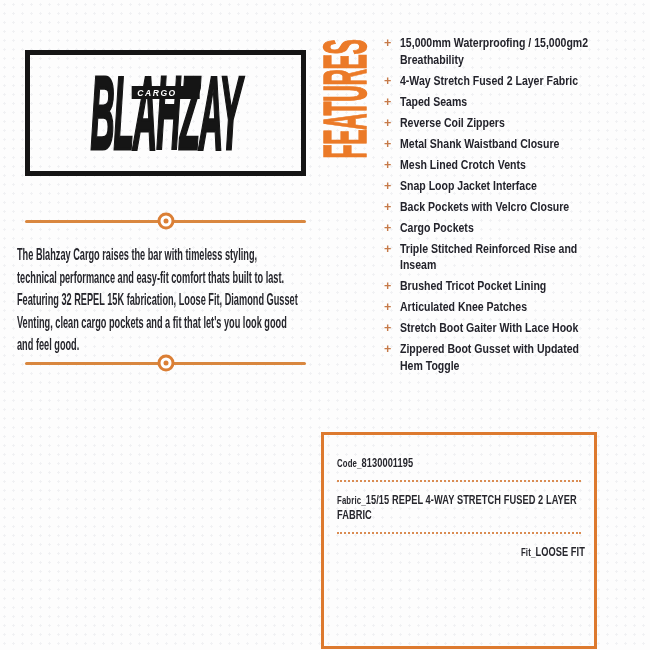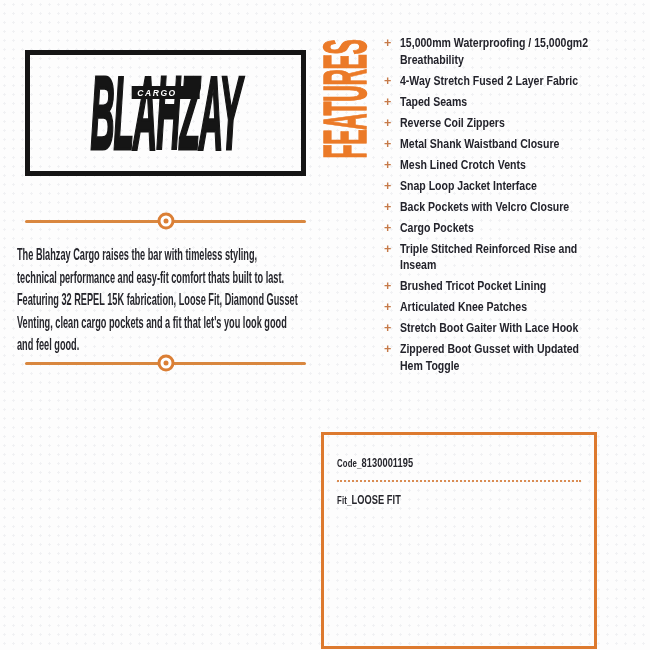--- a/index.html
+++ b/index.html
@@ -90,21 +90,21 @@
   }
 
   
   .spec-box {
     position: absolute; left: 321px; top: 405px;
     width: 276px; height: 217px; box-sizing: border-box;
     border: 3px solid #dd7a2f; padding: 6px 13px 0 13px; margin-top: 27px;
   }
   .spec-row { padding: 10px 0 9px 0; border-bottom: 2px dotted #da8c52; }
   .spec-row.first { padding-top: 14px; }
-  .spec-row.last { border-bottom: none; }
+  .spec-row.last { border-bottom: none; text-align: right; }
   .spec-inner {
     display: block; width: 335px;
     transform: scaleX(0.74); transform-origin: 0 0;
     line-height: 14.5px; color: #26262c; white-space: normal;
   }
   .spec-label { font-size: 10.5px; font-weight: 700; letter-spacing: 0.2px; }
   .spec-sep { font-size: 11px; font-weight: 700; }
   .spec-value { font-size: 12.5px; font-weight: 700; text-transform: uppercase; letter-spacing: 0.1px; }
 </style>
 </head>
@@ -191,18 +191,21 @@
     <li class="feature-item">
       <span class="feature-plus">+</span>
       <span class="feature-text">Zippered Boot Gusset with Updated Hem Toggle</span>
     </li>
   </ul>
 
   <div class="spec-box">
     <div class="spec-row first">
       <span class="spec-inner"><span class="spec-label">Code</span><span class="spec-sep">_</span><span class="spec-value">8130001195</span></span>
     </div>
+    <div class="spec-row">
+      <span class="spec-inner"><span class="spec-label">Fabric</span><span class="spec-sep">_</span><span class="spec-value">15/15 REPEL 4-WAY STRETCH FUSED 2 LAYER FABRIC</span></span>
+    </div>
     <div class="spec-row last">
       <span class="spec-inner"><span class="spec-label">Fit</span><span class="spec-sep">_</span><span class="spec-value">LOOSE FIT</span></span>
     </div>
   </div>
 
 </div>
 
 </body></html>

